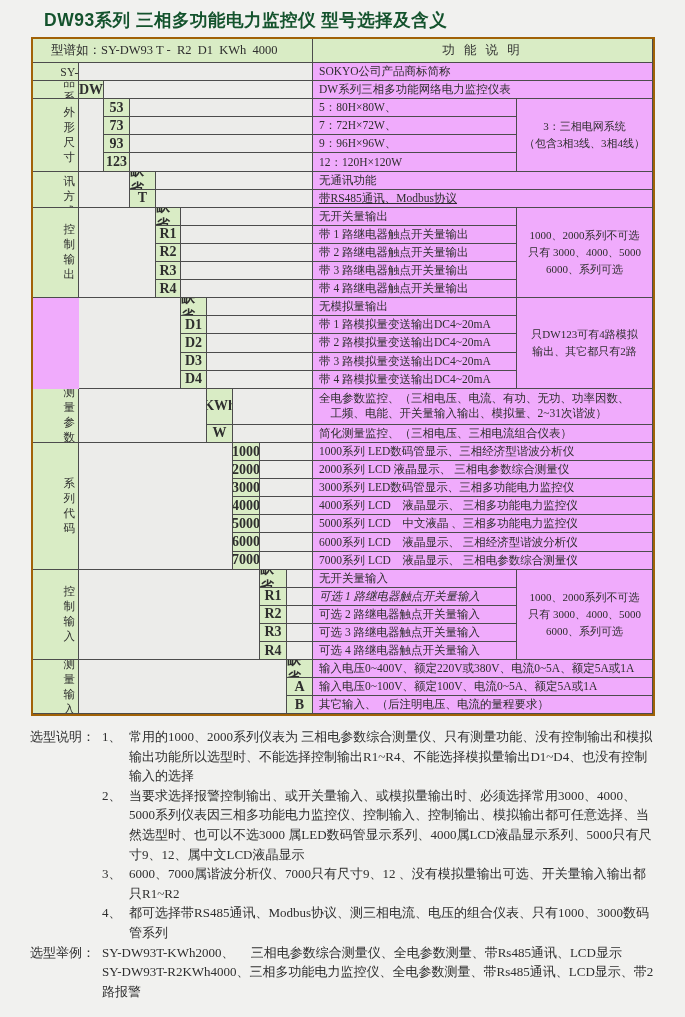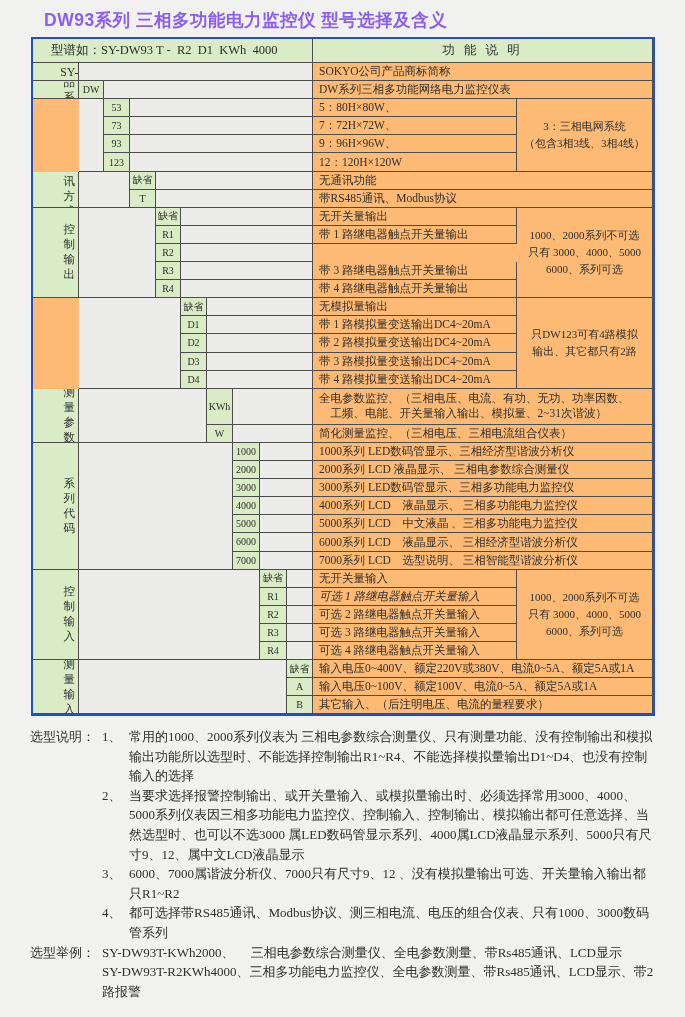--- a/index.html
+++ b/index.html
@@ -1,30 +1,30 @@
 <!DOCTYPE html>
 <html><head>
 <meta charset="utf-8">
 <style>
   html,body{margin:0;padding:0;background:#e8e8e6;}
   .page{position:relative;width:685px;height:1017px;background:#f1f1ef;
         font-family:"Liberation Serif","DejaVu Serif",serif;color:#2e2e2e;overflow:hidden;}
   .title{position:absolute;left:44px;top:8px;
          font-family:"Liberation Sans","DejaVu Sans",sans-serif;
-         font-weight:bold;font-size:17.5px;color:#8b5cf6;letter-spacing:.5px;}
+         font-weight:bold;font-size:17.5px;color:#14532d;letter-spacing:.5px;}
   .grid{position:absolute;left:31px;top:37px;display:grid;
         grid-template-columns:46px 25px 26px 26px 25px 26px 26px 27px 27px 26px 204px 136px;
         grid-template-rows:24px repeat(18,18.1px) 36.2px repeat(16,18.1px);
-        border:2px solid #1d4ed8;background:#fdba74;}
+        border:2px solid #a16207;background:#f0abfc;}
   .c{border-right:1px solid #4c4c4c;border-bottom:1px solid #4c4c4c;
      display:flex;align-items:center;overflow:hidden;box-sizing:border-box;}
   .green{background:#d9ecc5;}
   .fill{background:#ececea;}
   .lbl{justify-content:center;font-size:11.5px;letter-spacing:.5px;text-align:center;padding-left:28px;}
-  .code{justify-content:center;font-size:10px;}
+  .code{justify-content:center;font-size:14px;font-weight:bold;}
   .desc{font-size:11.5px;padding-left:6px;white-space:pre-line;line-height:1.3;}
   .note{justify-content:center;text-align:center;font-size:11px;white-space:pre-line;line-height:1.55;}
   .hdrL{font-size:12.5px;padding-left:18px;white-space:pre;}
   .hdrR{justify-content:center;font-size:12.5px;letter-spacing:3px;}
   .notes{position:absolute;left:30px;top:727px;width:628px;font-size:13px;line-height:19.6px;}
   .nrow{display:flex;align-items:flex-start;}
   .nlabel{width:72px;flex:none;}
   .nitems{flex:1;}
   .nitem{display:flex;align-items:flex-start;}
   .nnum{width:27px;flex:none;}
@@ -40,20 +40,21 @@
   <div class="grid" id="grid">
     <div class="c green hdrL" style="grid-column:1/11;grid-row:1">型谱如：SY-DW93 T -  R2  D1  KWh  4000</div>
     <div class="c green hdrR" style="grid-column:11/13;grid-row:1">功 能 说 明</div>
   <div class="c green lbl" style="grid-area: 2 / 1 / 3 / 2;">SY-</div>
       <div class="c fill" style="grid-area: 2 / 2 / 3 / 11;"></div>
       <div class="c desc" style="grid-area: 2 / 11 / 3 / 13;">SOKYO公司产品商标简称</div>
       <div class="c green lbl" style="grid-area: 3 / 1 / 4 / 2;">产品系列</div>
       <div class="c green code" style="grid-area: 3 / 2 / 4 / 3;">DW</div>
       <div class="c fill" style="grid-area: 3 / 3 / 4 / 11;"></div>
       <div class="c desc" style="grid-area: 3 / 11 / 4 / 13;">DW系列三相多功能网络电力监控仪表</div>
+      <div class="c green lbl" style="grid-area: 4 / 1 / 8 / 2;">外形尺寸</div>
       <div class="c fill" style="grid-area: 4 / 2 / 8 / 3;"></div>
       <div class="c green code" style="grid-area: 4 / 3 / 5 / 4;">53</div>
       <div class="c fill" style="grid-area: 4 / 4 / 5 / 11;"></div>
       <div class="c desc" style="grid-area: 4 / 11 / 5 / 12;">5：80H×80W、</div>
       <div class="c green code" style="grid-area: 5 / 3 / 6 / 4;">73</div>
       <div class="c fill" style="grid-area: 5 / 4 / 6 / 11;"></div>
       <div class="c desc" style="grid-area: 5 / 11 / 6 / 12;">7：72H×72W、</div>
       <div class="c green code" style="grid-area: 6 / 3 / 7 / 4;">93</div>
       <div class="c fill" style="grid-area: 6 / 4 / 7 / 11;"></div>
       <div class="c desc" style="grid-area: 6 / 11 / 7 / 12;">9：96H×96W、</div>
@@ -62,31 +63,32 @@
       <div class="c desc" style="grid-area: 7 / 11 / 8 / 12;">12：120H×120W</div>
       <div class="c note" style="grid-area: 4 / 12 / 8 / 13;">3：三相电网系统
 （包含3相3线、3相4线）</div>
       <div class="c green lbl" style="grid-area: 8 / 1 / 10 / 2;">通讯方式</div>
       <div class="c fill" style="grid-area: 8 / 2 / 10 / 4;"></div>
       <div class="c green code" style="grid-area: 8 / 4 / 9 / 5;">缺省</div>
       <div class="c fill" style="grid-area: 8 / 5 / 9 / 11;"></div>
       <div class="c desc" style="grid-area: 8 / 11 / 9 / 13;">无通讯功能</div>
       <div class="c green code" style="grid-area: 9 / 4 / 10 / 5;">T</div>
       <div class="c fill" style="grid-area: 9 / 5 / 10 / 11;"></div>
-      <div class="c desc" style="grid-area: 9 / 11 / 10 / 13;">带RS485通讯、Modbus协议</div>
+      <div class="c desc" style="grid-area: 9 / 11 / 10 / 13; text-decoration: underline;">带RS485通讯、Modbus协议</div>
       <div class="c green lbl" style="grid-area: 10 / 1 / 15 / 2;">控制输出</div>
       <div class="c fill" style="grid-area: 10 / 2 / 15 / 5;"></div>
       <div class="c green code" style="grid-area: 10 / 5 / 11 / 6;">缺省</div>
       <div class="c fill" style="grid-area: 10 / 6 / 11 / 11;"></div>
       <div class="c desc" style="grid-area: 10 / 11 / 11 / 12;">无开关量输出</div>
       <div class="c green code" style="grid-area: 11 / 5 / 12 / 6;">R1</div>
       <div class="c fill" style="grid-area: 11 / 6 / 12 / 11;"></div>
       <div class="c desc" style="grid-area: 11 / 11 / 12 / 12;">带 1 路继电器触点开关量输出</div>
       <div class="c green code" style="grid-area: 12 / 5 / 13 / 6;">R2</div>
       <div class="c fill" style="grid-area: 12 / 6 / 13 / 11;"></div>
+      <div class="c desc" style="grid-area: 12 / 11 / 13 / 12;">带 2 路继电器触点开关量输出</div>
       <div class="c green code" style="grid-area: 13 / 5 / 14 / 6;">R3</div>
       <div class="c fill" style="grid-area: 13 / 6 / 14 / 11;"></div>
       <div class="c desc" style="grid-area: 13 / 11 / 14 / 12;">带 3 路继电器触点开关量输出</div>
       <div class="c green code" style="grid-area: 14 / 5 / 15 / 6;">R4</div>
       <div class="c fill" style="grid-area: 14 / 6 / 15 / 11;"></div>
       <div class="c desc" style="grid-area: 14 / 11 / 15 / 12;">带 4 路继电器触点开关量输出</div>
       <div class="c note" style="grid-area: 10 / 12 / 15 / 13;">1000、2000系列不可选
 只有 3000、4000、5000
 6000、系列可选</div>
       <div class="c green lbl" style="grid-area: 15 / 1 / 20 / 2; margin-left: 46px;">变送输出</div>
@@ -132,21 +134,21 @@
       <div class="c fill" style="grid-area: 25 / 9 / 26 / 11;"></div>
       <div class="c desc" style="grid-area: 25 / 11 / 26 / 13;">4000系列 LCD　液晶显示、 三相多功能电力监控仪</div>
       <div class="c green code" style="grid-area: 26 / 8 / 27 / 9;">5000</div>
       <div class="c fill" style="grid-area: 26 / 9 / 27 / 11;"></div>
       <div class="c desc" style="grid-area: 26 / 11 / 27 / 13;">5000系列 LCD　中文液晶 、三相多功能电力监控仪</div>
       <div class="c green code" style="grid-area: 27 / 8 / 28 / 9;">6000</div>
       <div class="c fill" style="grid-area: 27 / 9 / 28 / 11;"></div>
       <div class="c desc" style="grid-area: 27 / 11 / 28 / 13;">6000系列 LCD　液晶显示、 三相经济型谐波分析仪</div>
       <div class="c green code" style="grid-area: 28 / 8 / 29 / 9;">7000</div>
       <div class="c fill" style="grid-area: 28 / 9 / 29 / 11;"></div>
-      <div class="c desc" style="grid-area: 28 / 11 / 29 / 13;">7000系列 LCD　选型说明、 三相智能型谐波分析仪</div>
+      <div class="c desc" style="grid-area: 28 / 11 / 29 / 13;">7000系列 LCD　液晶显示、 三相电参数综合测量仪</div>
       <div class="c green lbl" style="grid-area: 29 / 1 / 34 / 2;">控制输入</div>
       <div class="c fill" style="grid-area: 29 / 2 / 34 / 9;"></div>
       <div class="c green code" style="grid-area: 29 / 9 / 30 / 10;">缺省</div>
       <div class="c fill" style="grid-area: 29 / 10 / 30 / 11;"></div>
       <div class="c desc" style="grid-area: 29 / 11 / 30 / 12;">无开关量输入</div>
       <div class="c green code" style="grid-area: 30 / 9 / 31 / 10;">R1</div>
       <div class="c fill" style="grid-area: 30 / 10 / 31 / 11;"></div>
       <div class="c desc" style="grid-area: 30 / 11 / 31 / 12; font-style: italic;">可选 1 路继电器触点开关量输入</div>
       <div class="c green code" style="grid-area: 31 / 9 / 32 / 10;">R2</div>
       <div class="c fill" style="grid-area: 31 / 10 / 32 / 11;"></div>

